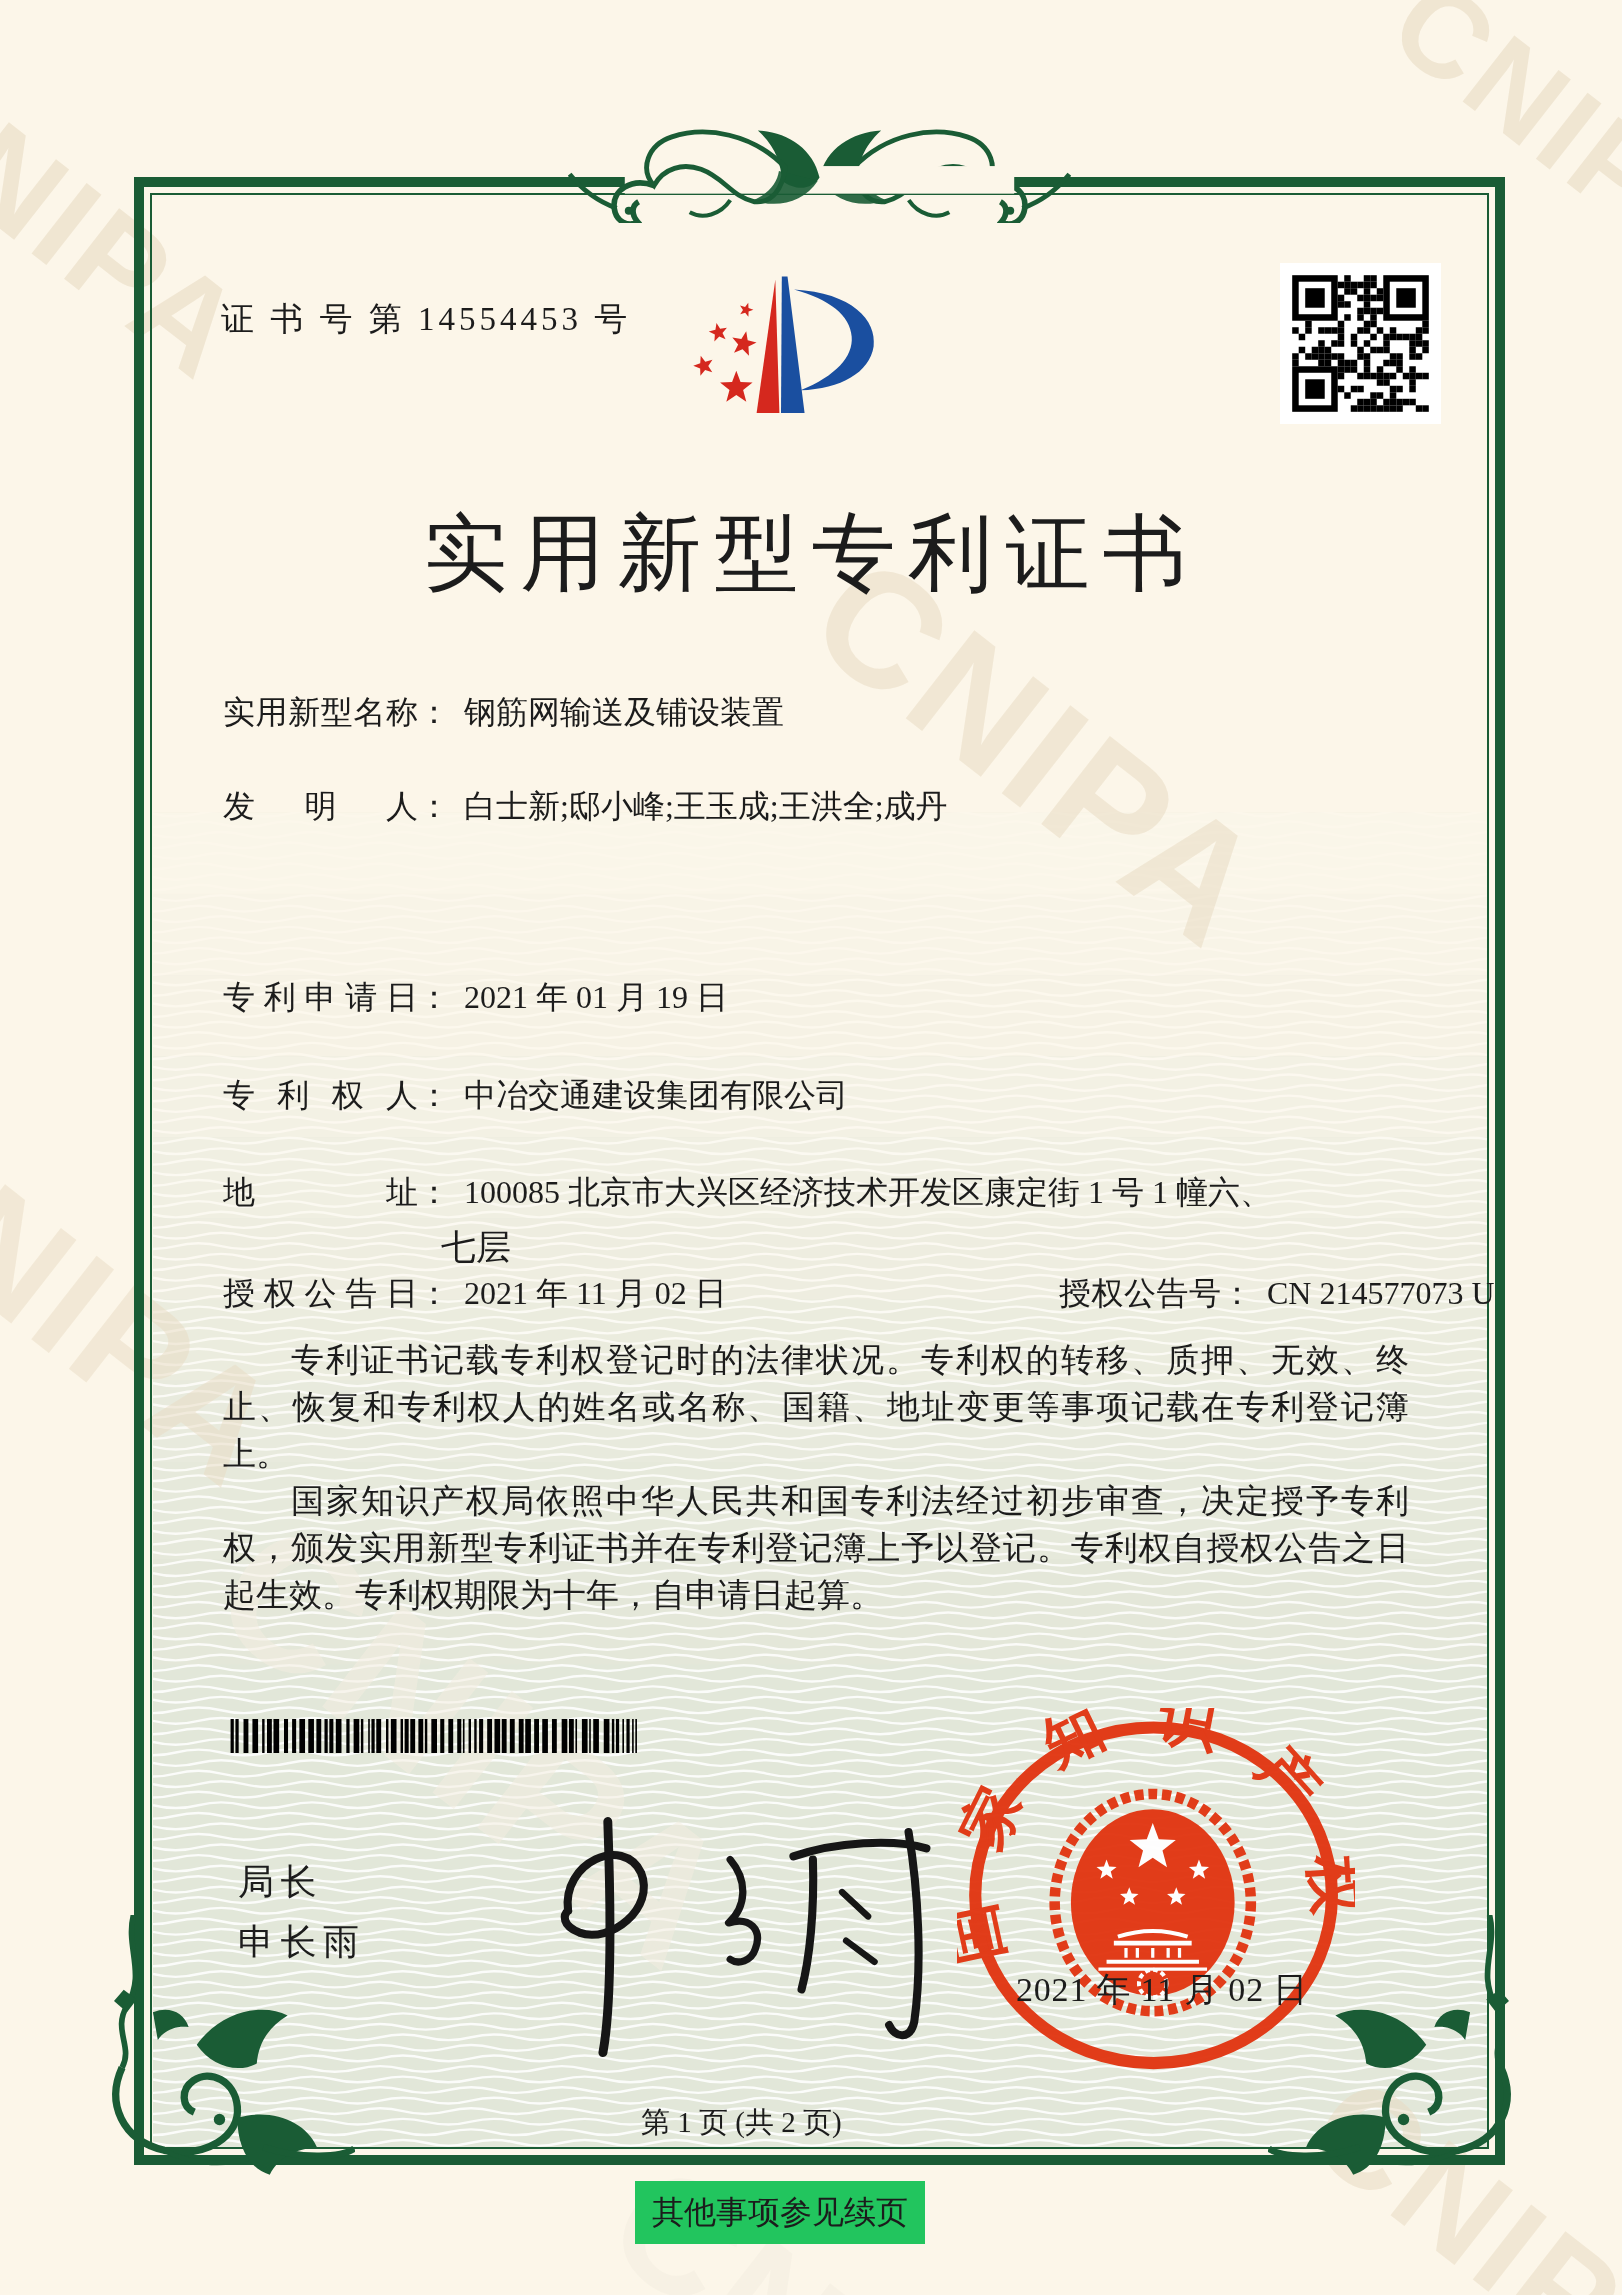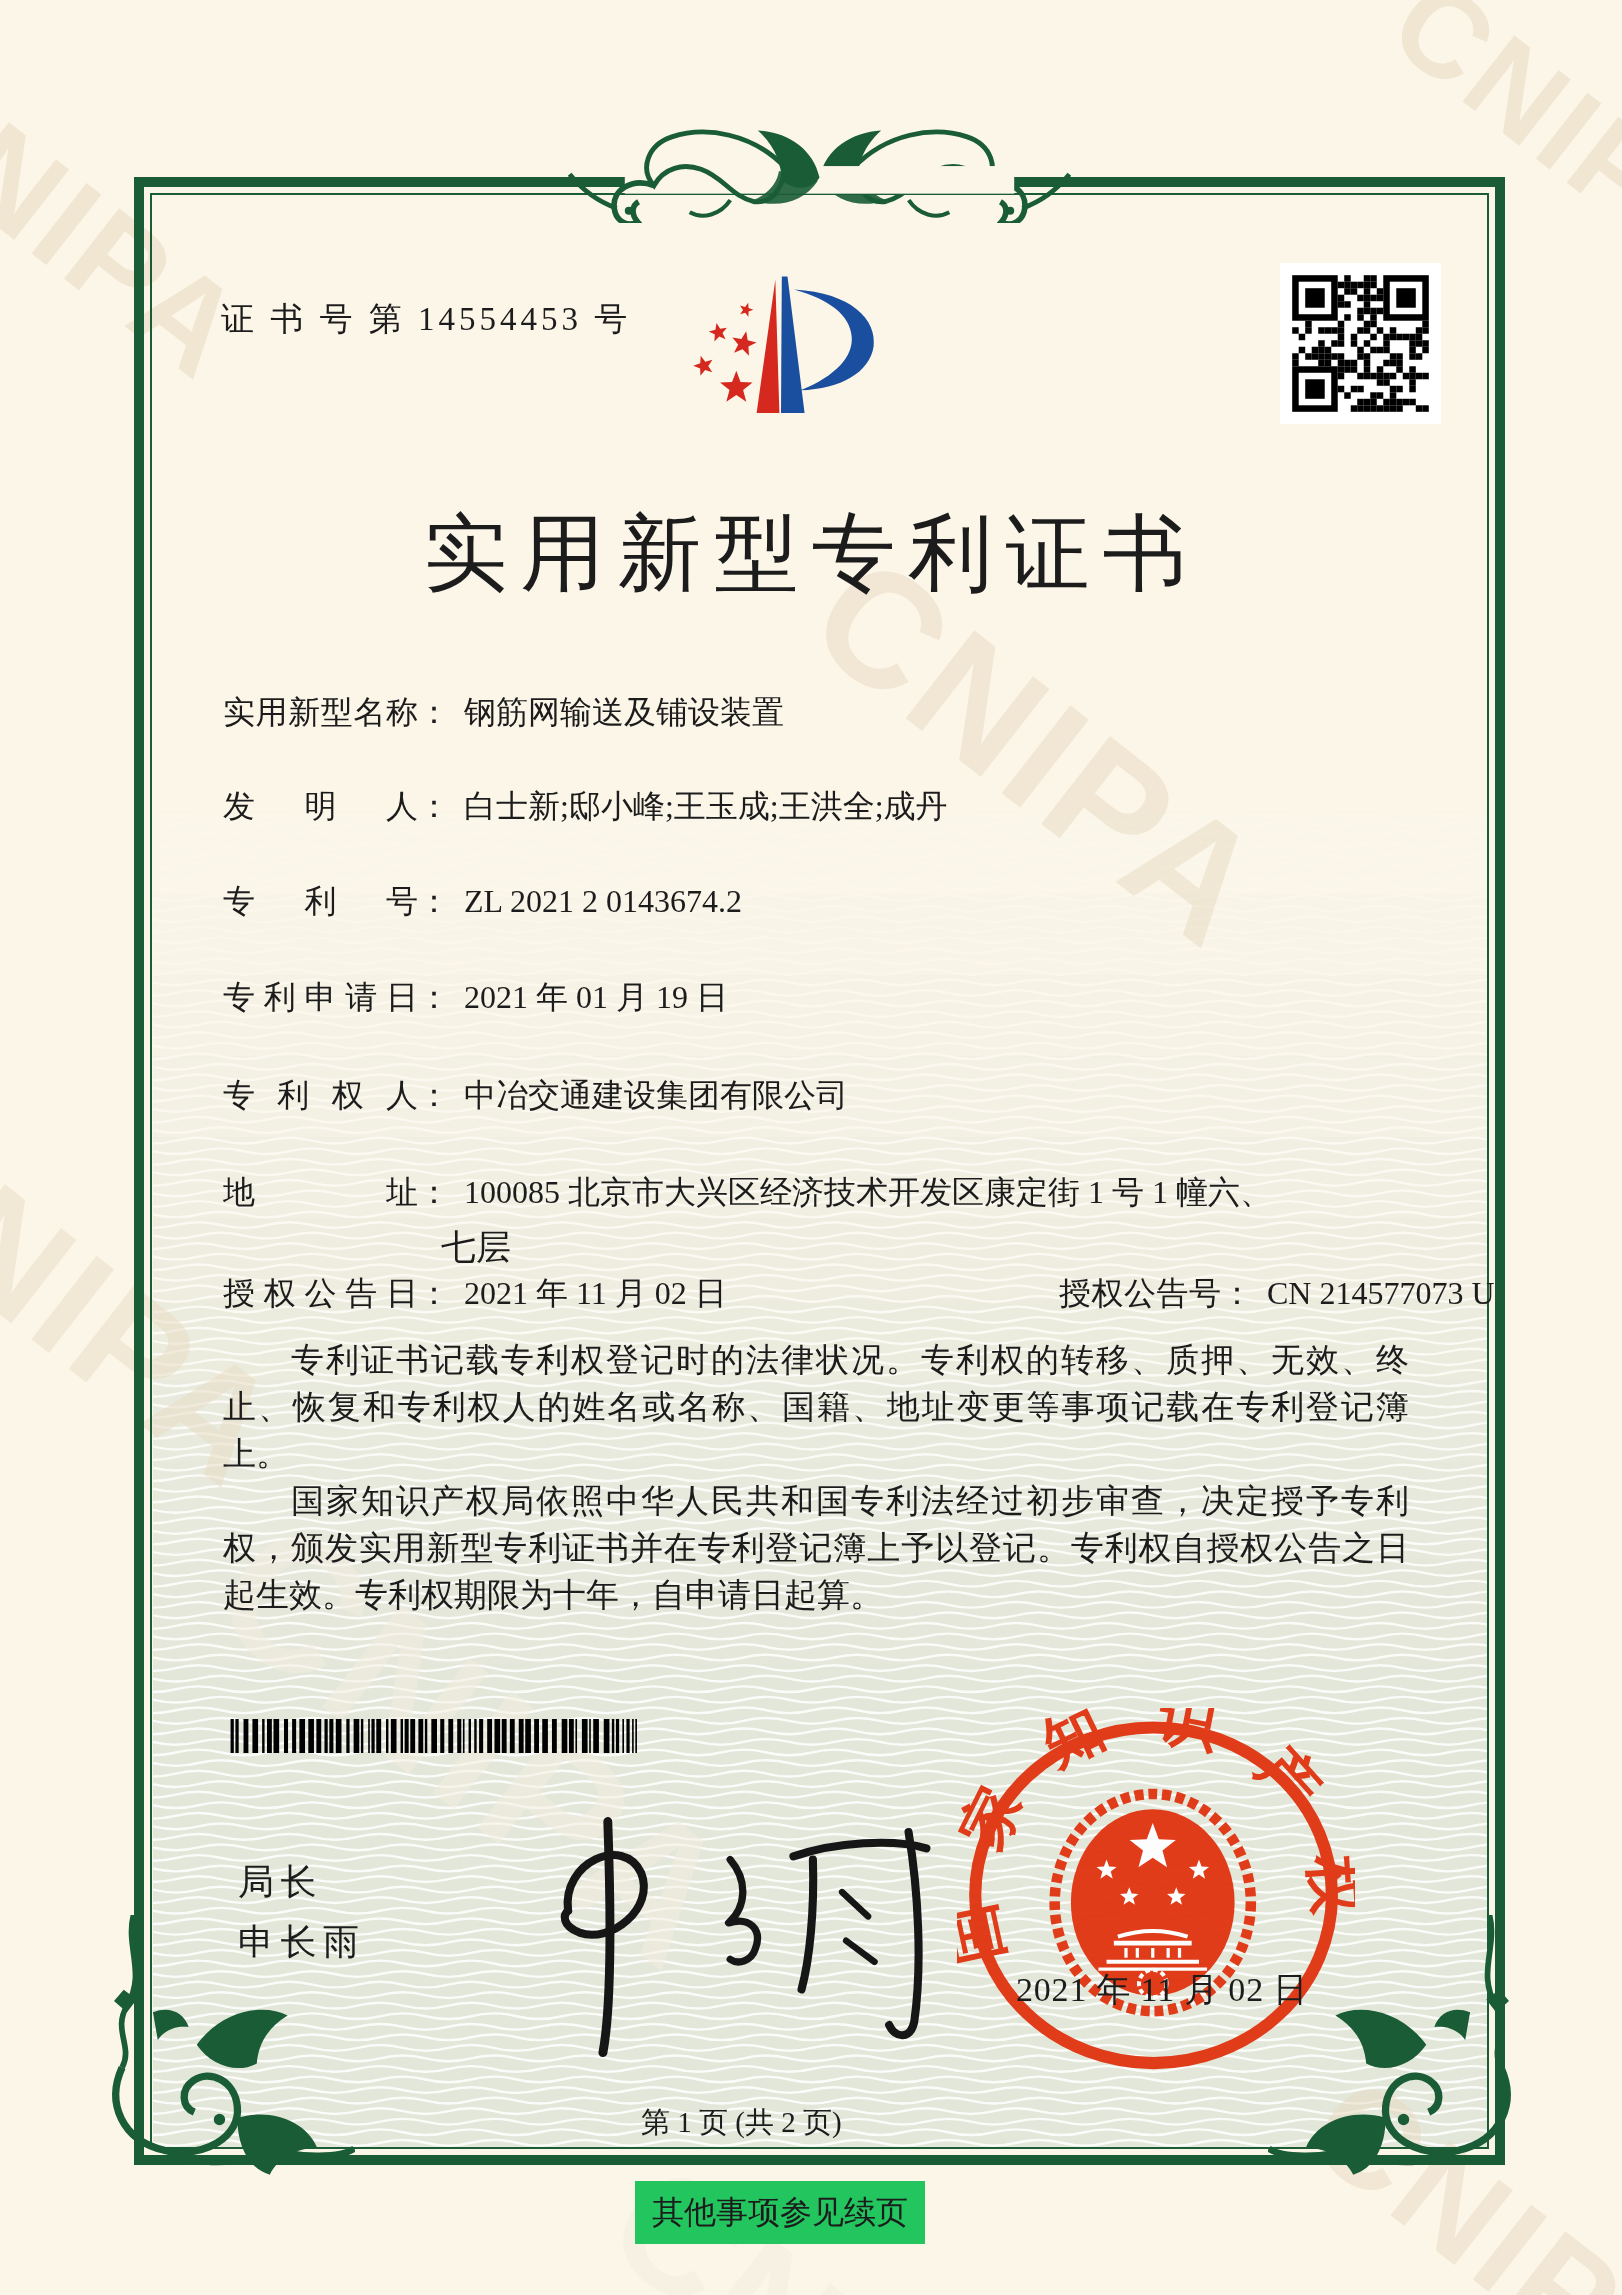--- a/index.html
+++ b/index.html
@@ -305,23 +305,20 @@
     </svg>
 
   <div class="abs title">实用新型专利证书</div>
 
   <div class="row" style="top:691px">
     <span class="lab">实用新型名称</span><span>：</span><span class="val">钢筋网输送及铺设装置</span>
   </div>
   <div class="row" style="top:785px">
     <span class="lab">发明人</span><span>：</span><span class="val">白士新;邸小峰;王玉成;王洪全;成丹</span>
   </div>
-  <div class="row" style="top:880px">
-    <span class="lab">专利号</span><span>：</span><span class="val">ZL 2021 2 0143674.2</span>
-  </div>
   <div class="row" style="top:976px">
     <span class="lab">专利申请日</span><span>：</span><span class="val">2021 年 01 月 19 日</span>
   </div>
   <div class="row" style="top:1074px">
     <span class="lab">专利权人</span><span>：</span><span class="val">中冶交通建设集团有限公司</span>
   </div>
   <div class="row" style="top:1171px">
     <span class="lab">地址</span><span>：</span><span class="val">100085 北京市大兴区经济技术开发区康定街 1 号 1 幢六、</span>
   </div>
   <div class="addr2">七层</div>

